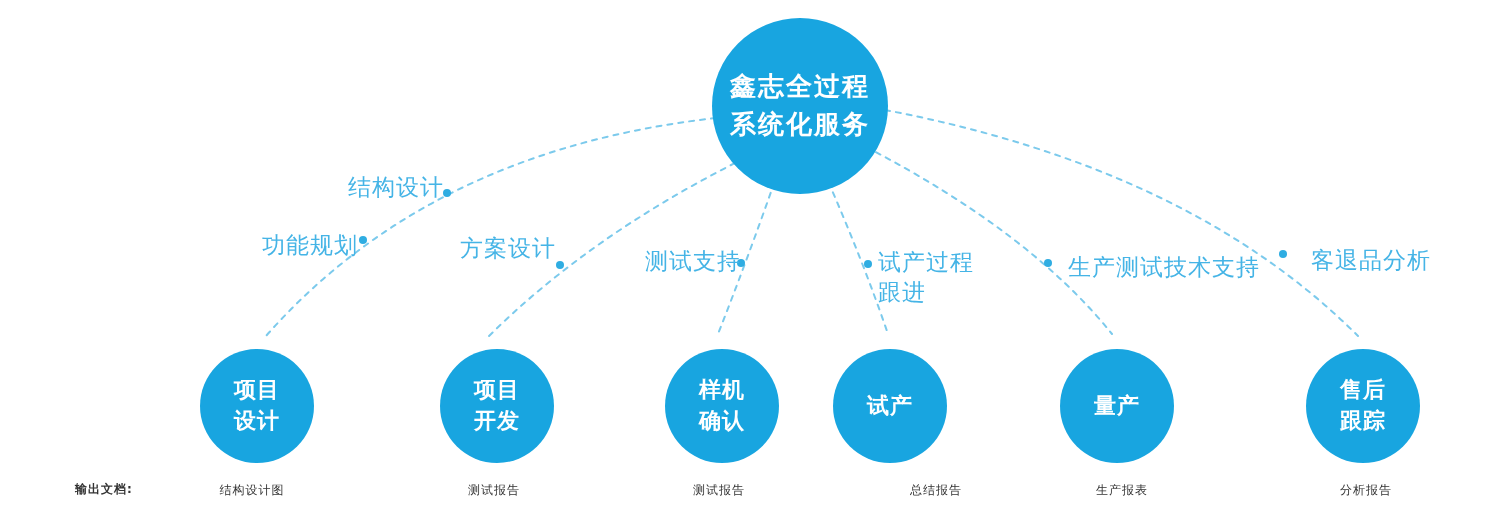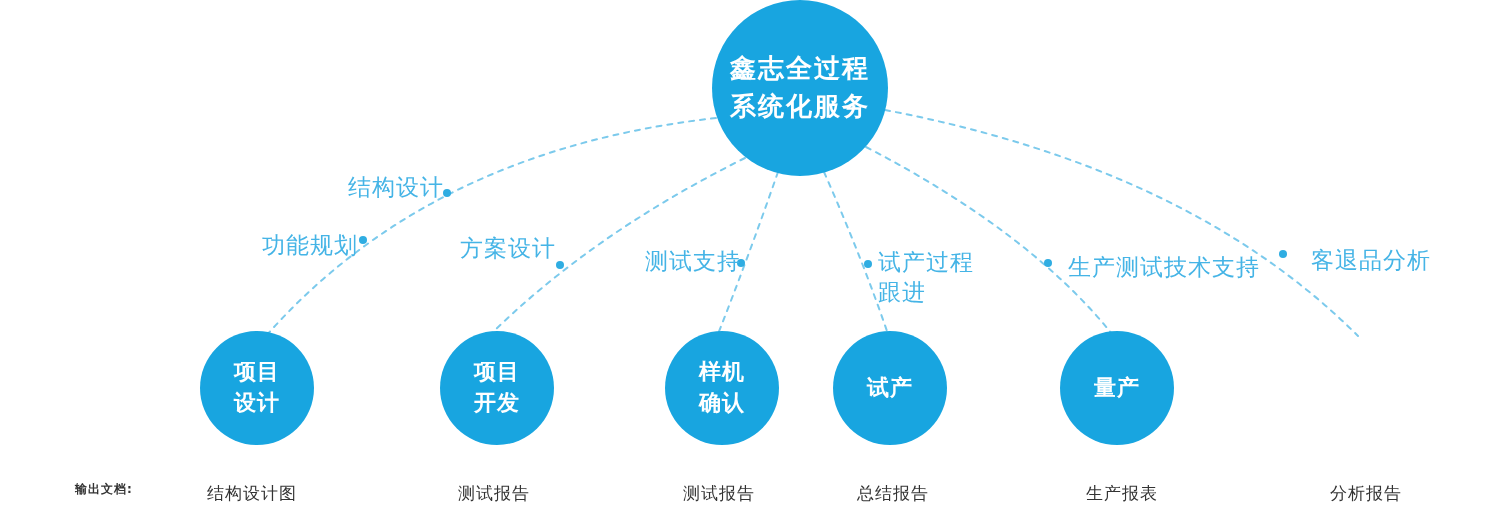--- a/index.html
+++ b/index.html
@@ -33,20 +33,21 @@
     position: absolute;
     border-radius: 50%;
     background: #18a5e0;
     color: #ffffff;
     display: flex;
     align-items: center;
     justify-content: center;
     text-align: center;
     font-weight: bold;
     white-space: pre-line;
+    margin-top: 18px;
   }
   .center-node {
     left: 712px; top: 0px;
     width: 176px; height: 176px;
     font-size: 26px;
     line-height: 1.45;
     letter-spacing: 2px;
   }
   .stage-node {
     width: 114px; height: 114px;
@@ -84,27 +85,27 @@
     font-weight: bold;
     letter-spacing: 1px;
   }
   .doc-label {
     position: absolute;
     top: 482px;
     width: 220px;
     text-align: center;
     transform: translateX(-50%);
     color: #333333;
-    font-size: 17px;
+    font-size: 12px;
     letter-spacing: 1px;
   }
   .doc-1 { left: 252px; }
   .doc-2 { left: 494px; }
   .doc-3 { left: 719px; }
-  .doc-4 { left: 893px; }
+  .doc-4 { left: 936px; }
   .doc-5 { left: 1122px; }
   .doc-6 { left: 1366px; }
 </style>
 </head>
 <body>
 
 <div class="canvas">
 
   <svg class="edges" viewBox="0 0 1500 507" aria-hidden="true">
     <path class="edge" d="M 716 118 Q 430 150 266 336"></path>
@@ -138,20 +139,24 @@
   <div class="node stage-node stage-3">
     <span>样机
 确认</span>
   </div>
   <div class="node stage-node stage-4">
     <span>试产</span>
   </div>
   <div class="node stage-node stage-5">
     <span>量产</span>
   </div>
+  <div class="node stage-node stage-6">
+    <span>售后
+跟踪</span>
+  </div>
 
   <div class="edge-label el-1">结构设计</div>
   <div class="edge-label el-2">功能规划</div>
   <div class="edge-label el-3">方案设计</div>
   <div class="edge-label el-4">测试支持</div>
   <div class="edge-label el-6">生产测试技术支持</div>
   <div class="edge-label el-5">试产过程
 跟进</div>
   <div class="edge-label el-7">客退品分析</div>
 

